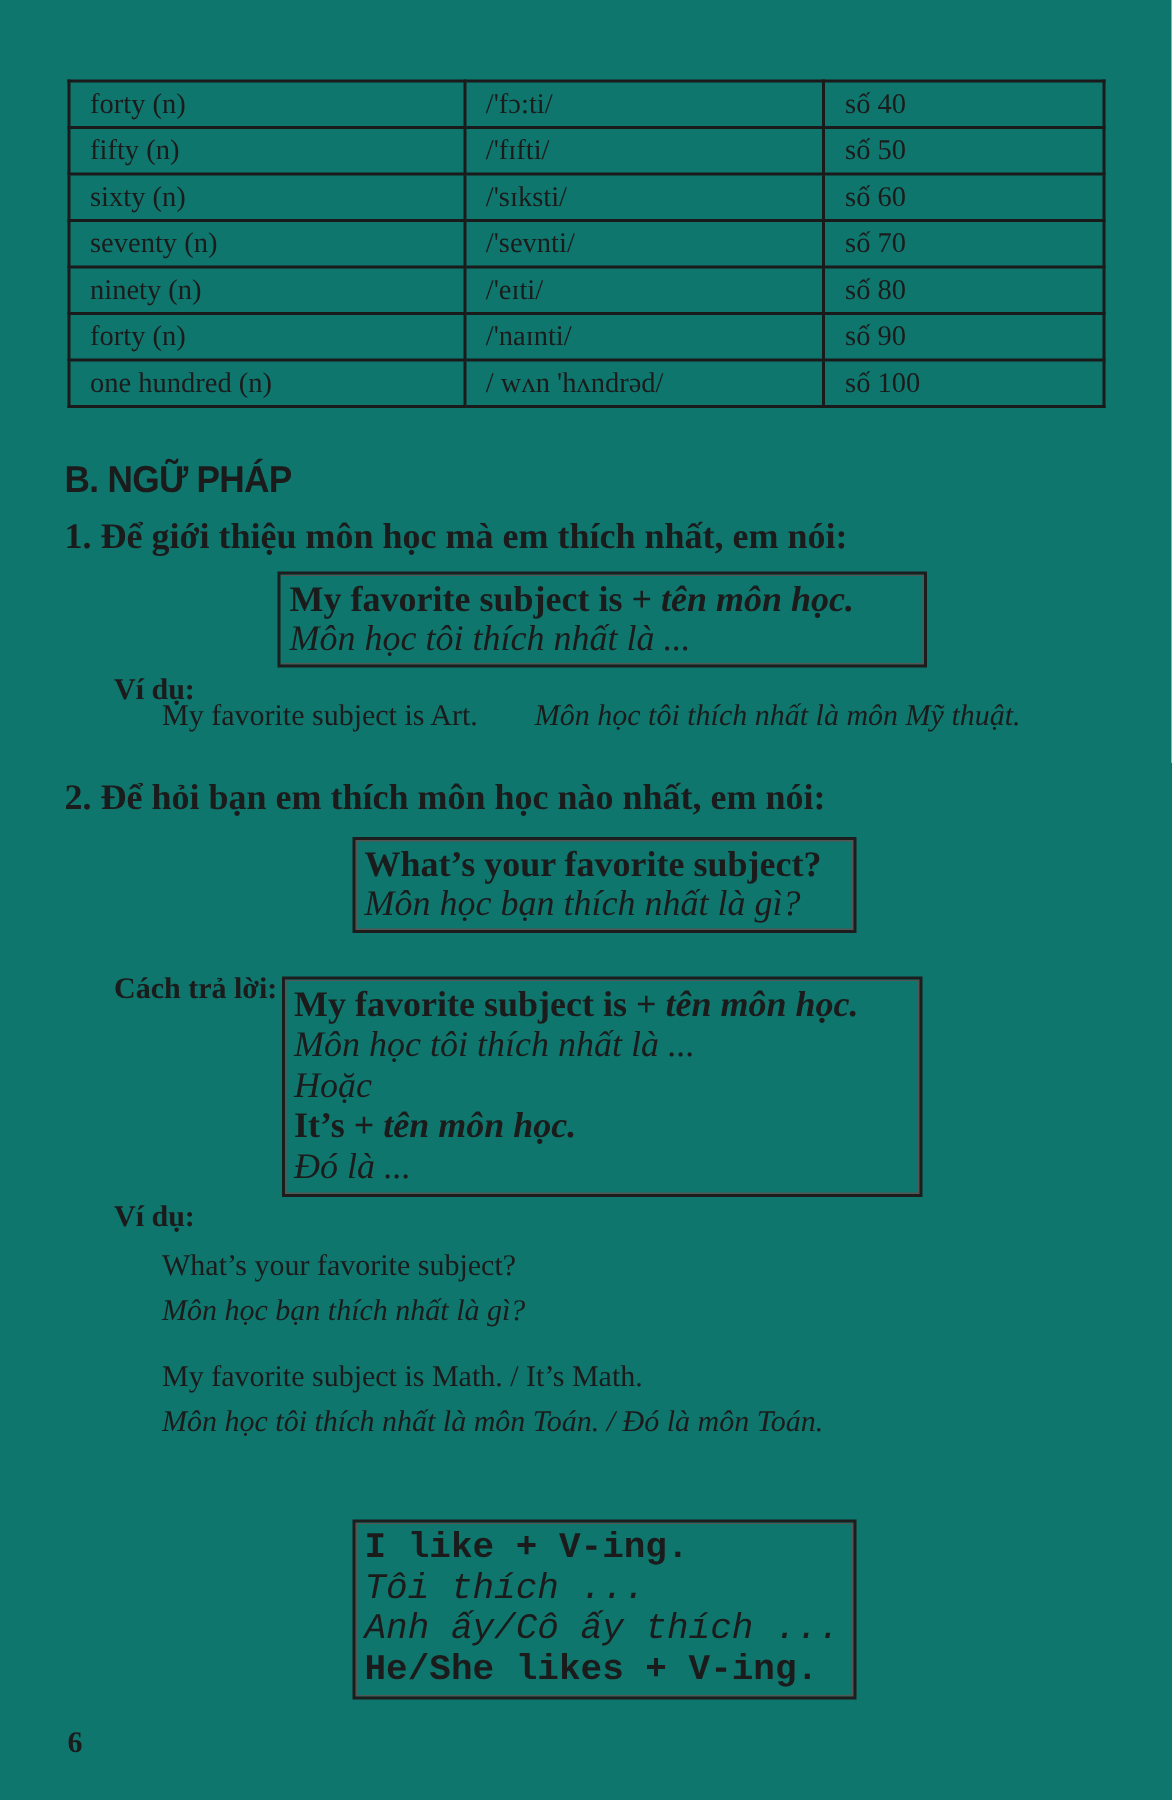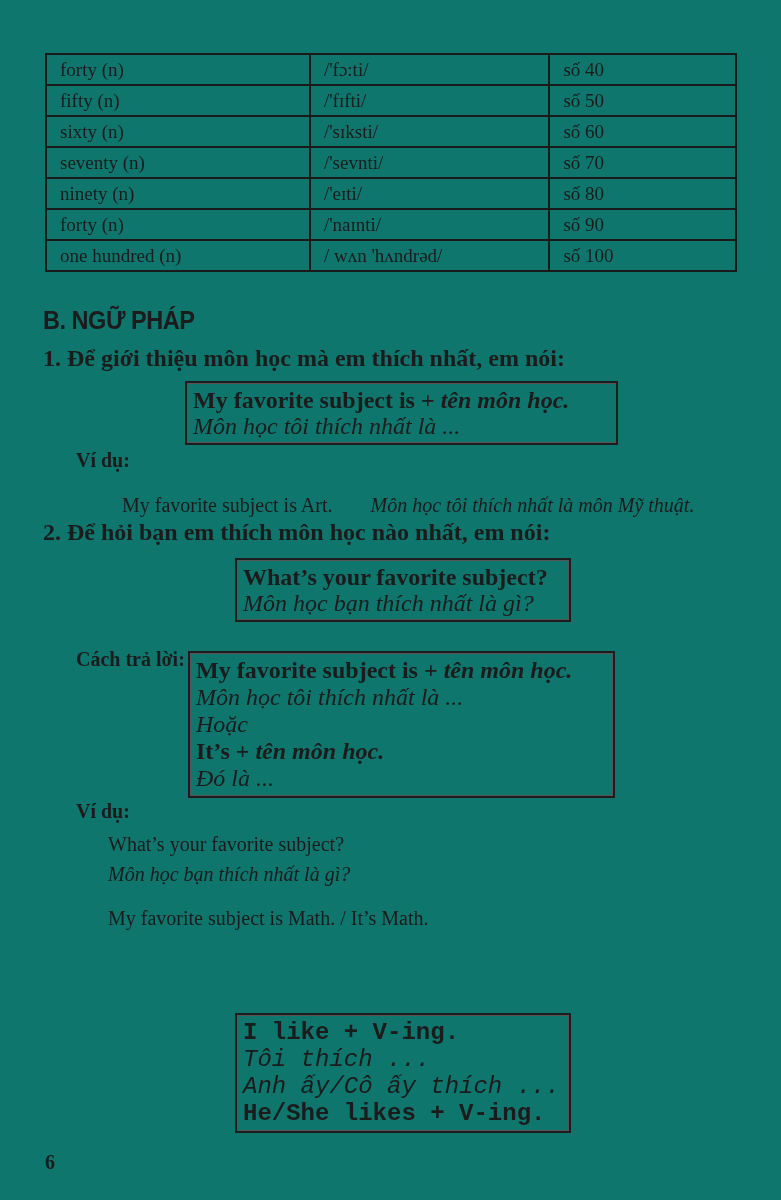--- a/index.html
+++ b/index.html
@@ -90,21 +90,21 @@
   .lbl1 { top: 449px; }
   .lbl2 { top: 648px; }
   .lbl3 { top: 800px; }
 
   .example-line {
     position: absolute;
     left: 108px;
     font-size: 20px;
     white-space: nowrap;
   }
-  .ex1 { top: 494px; margin-left: 14px; }
+  .ex1 { top: 466px; }
   .ex1 .gap { display: inline-block; width: 38px; }
 
   .example-block {
     position: absolute;
     left: 108px;
     top: 829px;
     font-size: 20px;
   }
   .example-block .eln { line-height: 30px; white-space: nowrap; }
   .example-block .spacer { height: 14px; }
@@ -194,20 +194,21 @@
     <div class="ln i">Đó là ...</div>
   </div>
 
   <div class="sub-label lbl3">Ví dụ:</div>
 
   <div class="example-block">
     <div class="eln">What’s your favorite subject?</div>
     <div class="eln i">Môn học bạn thích nhất là gì?</div>
     <div class="spacer"></div>
     <div class="eln">My favorite subject is Math. / It’s Math.</div>
+    <div class="eln i">Môn học tôi thích nhất là môn Toán. / Đó là môn Toán.</div>
   </div>
 
 
   <div class="formula-box box4">
     <div class="ln b">I like + V-ing.</div>
     <div class="ln i">Tôi thích ...</div>
     <div class="ln i">Anh ấy/Cô ấy thích ...</div>
     <div class="ln b">He/She likes + V-ing.</div>
   </div>
 

